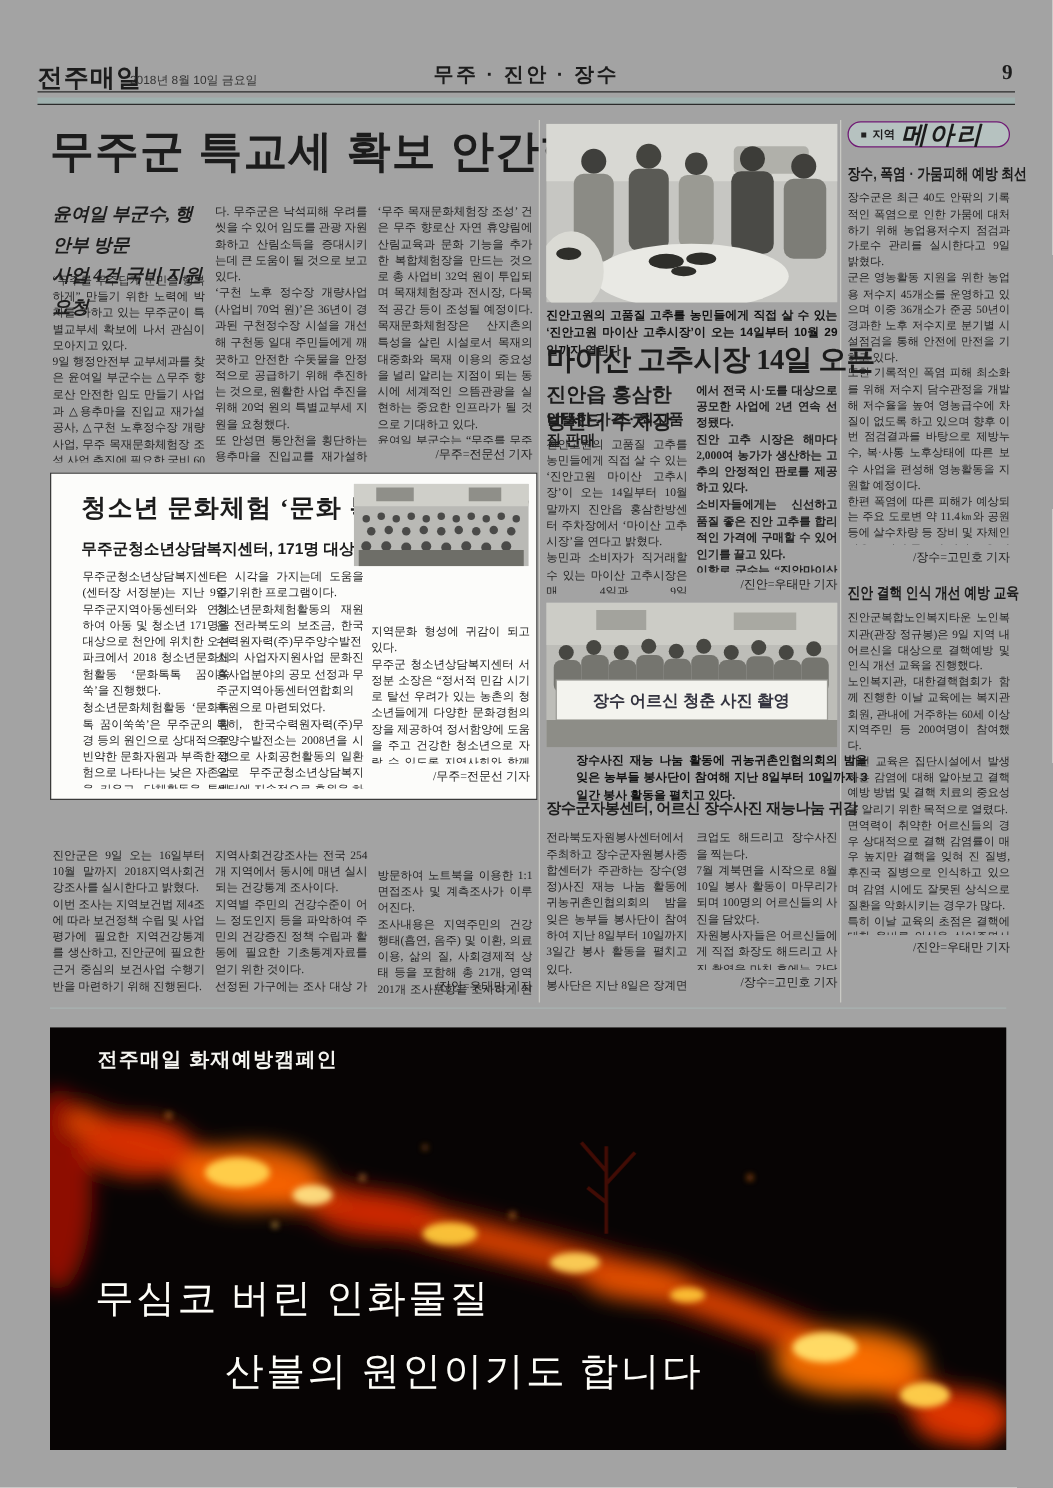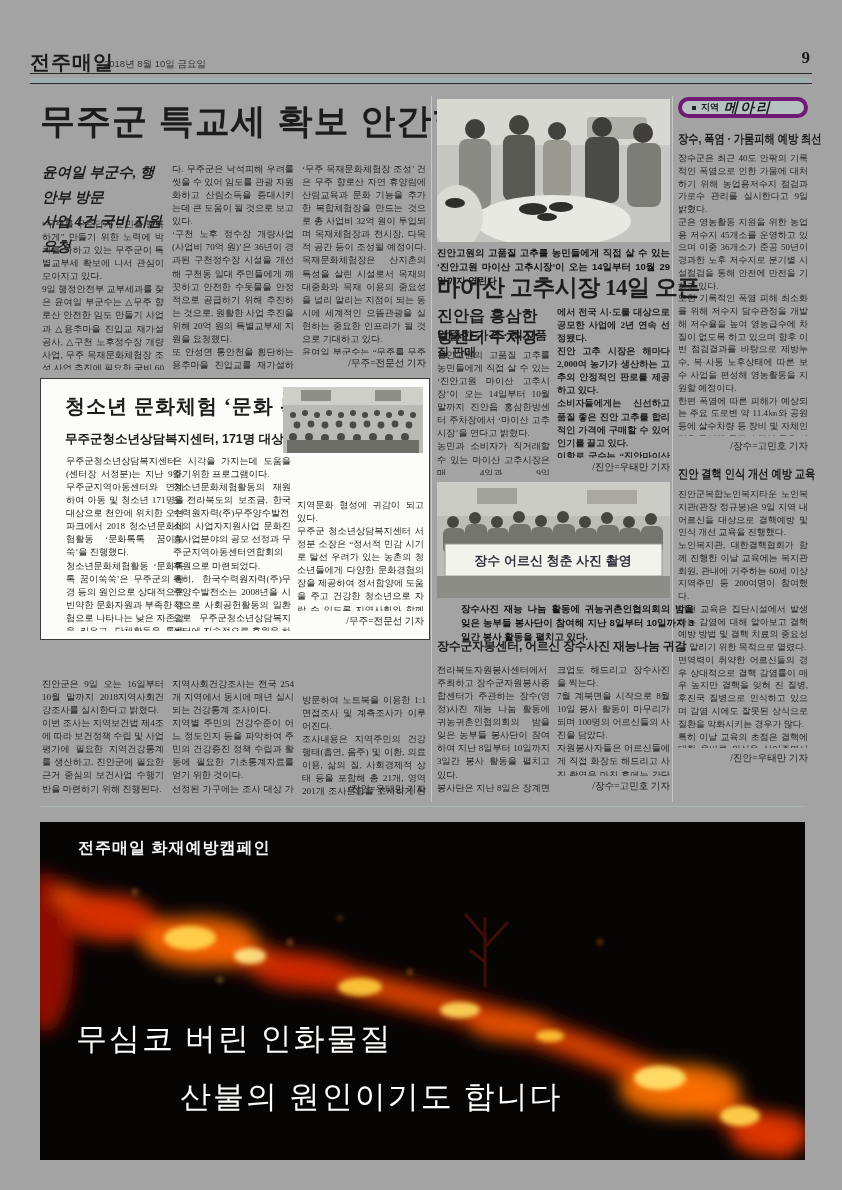--- a/index.html
+++ b/index.html
@@ -73,25 +73,25 @@
   
   .jangsu-photo { left:437px; top:482px; width:233px; height:116px; }
   .jangsu-caption { left:461px; top:602px; width:233px; }
   .jangsu-headline { left:437px; top:638px; width:233px; font-size:12px; font-weight:900; white-space:nowrap;
                      letter-spacing:-0.3px; font-family:"Liberation Sans","DejaVu Sans",sans-serif; }
   .jangsu-c1 { left:437px; top:664px; width:113px; height:130px; }
   .jangsu-c2 { left:557px; top:664px; width:113px; height:112px; }
   .jangsu-byline { left:557px; top:780px; width:113px; }
 
   
-  .echo-badge { left:678px; top:97px; width:130px; height:21px; background:#b6c2c0; border:4px solid #701a75;
+  .echo-badge { left:678px; top:97px; width:130px; height:21px; background:#b6c2c0; border:1px solid #701a75;
                 border-radius:11px; display:flex; align-items:center; gap:5px; padding:0 10px; }
   .badge-bullet { width:4px; height:4px; background:#222; }
   .badge-small { font-size:9px; font-weight:700; font-family:"Liberation Sans","DejaVu Sans",sans-serif; }
-  .badge-big { font-size:14px; font-weight:900; font-style:italic; letter-spacing:2px;font-family:Liberation Serif, serif; }
+  .badge-big { font-size:20px; font-weight:900; font-style:italic; letter-spacing:2px;font-family:Liberation Serif, serif; }
   .echo-head { width:132px; font-size:12.5px; font-weight:900; white-space:nowrap;
                transform:scaleX(0.82); transform-origin:left center;
                font-family:"Liberation Sans","DejaVu Sans",sans-serif; }
   .echo-h1 { left:678px; top:131px; }
   .echo-b1 { left:678px; top:152px; width:130px; height:284px; font-size:9px; }
   .echo-by1 { left:678px; top:440px; width:130px; }
   .echo-h2 { left:678px; top:466px; }
   .echo-b2 { left:678px; top:488px; width:130px; height:260px; font-size:9px; }
   .echo-by2 { left:678px; top:752px; width:130px; }
 
@@ -104,20 +104,21 @@
 
   svg { display:block; }
 </style>
 </head>
 <body>
 
 <div class="page">
 
   <div class="abs paper-name sans">전주매일</div>
   <div class="abs issue-date sans">2018년 8월 10일 금요일</div>
+  <div class="abs section-title sans">무주 · 진안 · 장수</div>
   <div class="abs page-number serif">9</div>
   <div class="abs rule-thin"></div>
   <div class="abs rule-band"></div>
 
   <div class="abs vrule v1"></div>
   <div class="abs vrule v2"></div>
   <div class="abs hrule-bottom"></div>
 
   <div class="abs lead-headline">무주군 특교세 확보 안간힘</div>
   <div class="abs lead-subhead serif">윤여일 부군수, 행안부 방문

